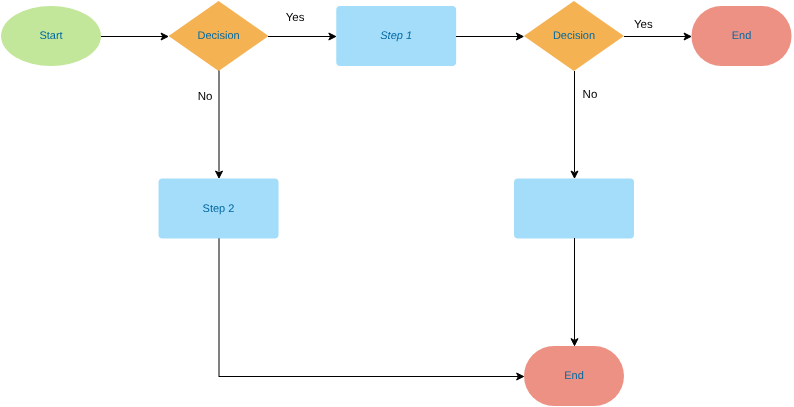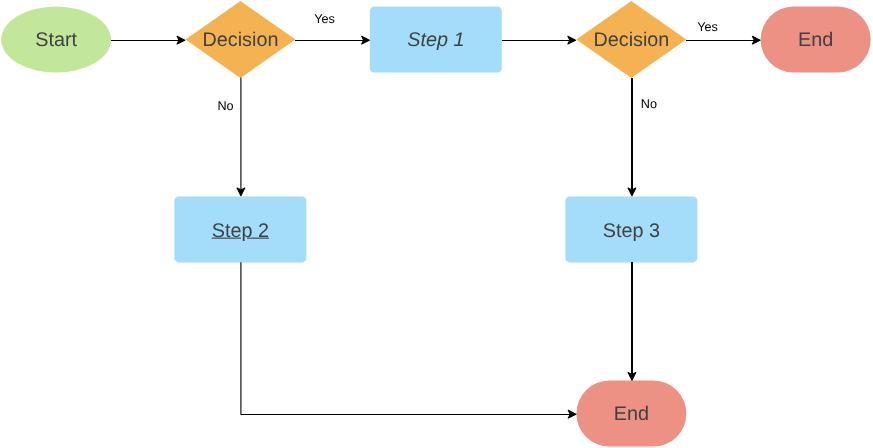--- a/index.html
+++ b/index.html
@@ -3,22 +3,22 @@
 <meta charset="utf-8">
 <title>Flowchart</title>
 <style>
   html,body{margin:0;padding:0;background:#ffffff;}
   body{width:794px;height:407px;overflow:hidden;
        font-family:"Liberation Sans",sans-serif;
        -webkit-font-smoothing:antialiased;
        text-rendering:geometricPrecision;}
   #canvas{position:relative;width:794px;height:407px;background:#ffffff;}
   svg.layer{position:absolute;left:0;top:0;width:794px;height:407px;display:block;}
-  .nodeLabel{position:absolute;text-align:center;color:#404040;
-             font-size:18px;line-height:13px;white-space:nowrap;}
+  .nodeLabel{position:absolute;text-align:center;color:#0369a1;
+             font-size:11px;line-height:13px;white-space:nowrap;}
   .edgeLabel{position:absolute;text-align:left;color:#000000;
              font-size:11.5px;line-height:12px;white-space:nowrap;}
 </style>
 </head>
 <body>
 
 <div id="canvas">
   <svg class="layer" viewBox="0 0 794 407" width="794" height="407">
 
     <ellipse cx="51" cy="36" rx="50" ry="30" fill="#c2e79a"></ellipse>
@@ -54,22 +54,21 @@
       <polygon points="523.60,376.50 516.60,373.00 518.40,376.50 516.60,380.00"></polygon>
       <polygon points="574.50,345.60 578.00,338.60 574.50,340.40 571.00,338.60"></polygon>
     </g>
   </svg>
 
   <div class="nodeLabel" style="left:0px;top:30.2px;width:102px;">Start</div>
   <div class="nodeLabel" style="left:168.6px;top:30.2px;width:100px;">Decision</div>
   <div class="nodeLabel" style="left:336.25px;top:30.2px;width:119.9px;font-style:italic;">Step 1</div>
   <div class="nodeLabel" style="left:524px;top:30.2px;width:100px;">Decision</div>
   <div class="nodeLabel" style="left:691.45px;top:30.2px;width:100.1px;">End</div>
-  <div class="nodeLabel" style="left:158.53px;top:202.7px;width:120px;text-decoration:underline;">Step 2</div>
-  <div class="nodeLabel" style="left:514px;top:202.7px;width:120px;">Step 3</div>
+  <div class="nodeLabel" style="left:158.53px;top:202.7px;width:120px;">Step 2</div>
   <div class="nodeLabel" style="left:524px;top:370.2px;width:100px;">End</div>
 
   <div class="edgeLabel" style="left:285.7px;top:12.1px;">Yes</div>
   <div class="edgeLabel" style="left:197.7px;top:91.1px;">No</div>
   <div class="edgeLabel" style="left:633.9px;top:18.7px;">Yes</div>
   <div class="edgeLabel" style="left:582.6px;top:89.1px;">No</div>
 
 </div>
 
 </body></html>

